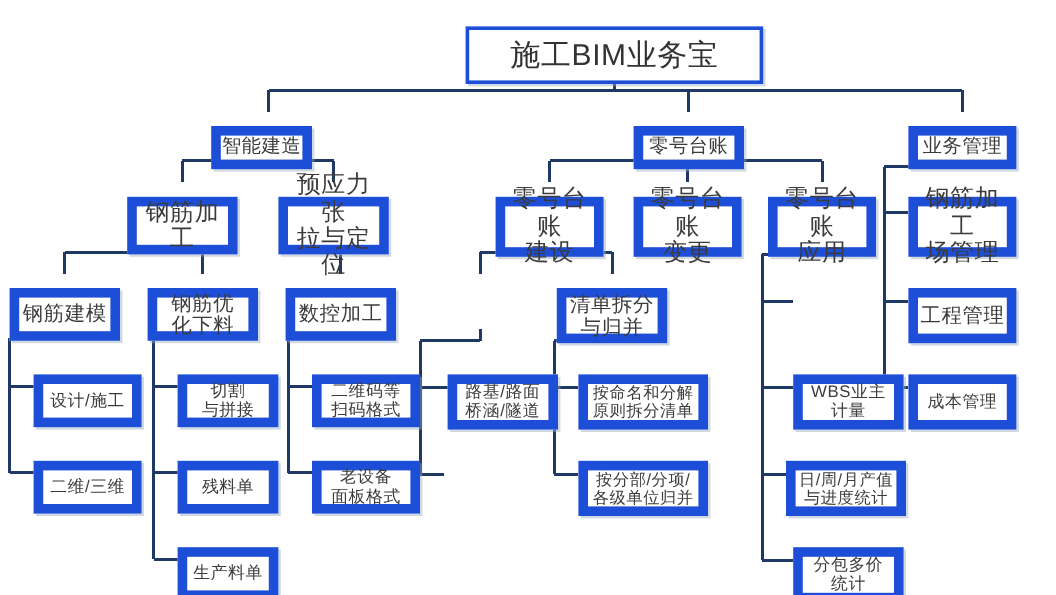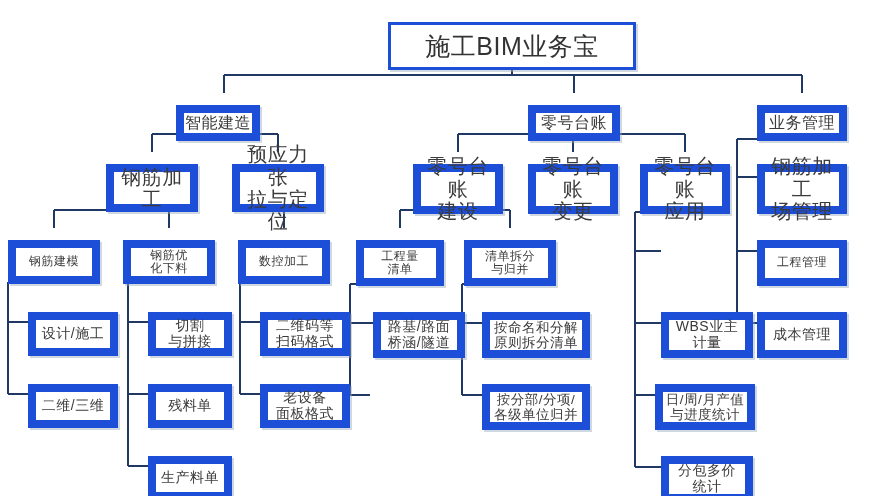--- a/index.html
+++ b/index.html
@@ -23,21 +23,21 @@
     color:#3b3b3b;
     line-height:1.12;
     letter-spacing:.5px;
     white-space:pre-line;
     z-index:2;
     margin-top:12px;
   }
   .node.lvl0{font-size:25px;border-width:3px;color:#333;}
   .node.lvl1{font-size:16px;}
   .node.lvl2{font-size:20px;}
-  .node.lvl3{font-size:12px;}
+  .node.lvl3{font-size:17px;}
   .node.lvl4{font-size:14px;}
   .node.small{font-size:13.5px;}
 </style>
 </head>
 <body>
 
 <div id="canvas">
   <svg class="links" id="links" viewBox="0 0 880 496" preserveAspectRatio="none">
       <line x1="512" y1="58" x2="512" y2="75" stroke="#1F3864" stroke-width="2.5" shape-rendering="crispEdges"></line>
       <line x1="224" y1="75" x2="802" y2="75" stroke="#1F3864" stroke-width="2.5" shape-rendering="crispEdges"></line>
@@ -116,22 +116,20 @@
     <div class="node lvl2" style="left: 528px; top: 152px; width: 90px; height: 50px;">零号台账
 变更</div>
     <div class="node lvl2" style="left: 640px; top: 152px; width: 90px; height: 50px;">零号台账
 应用</div>
     <div class="node lvl2" style="left: 757px; top: 152px; width: 90px; height: 50px;">钢筋加工
 场管理</div>
     <div class="node lvl3" style="left: 8px; top: 228px; width: 92px; height: 44px;">钢筋建模</div>
     <div class="node lvl3" style="left: 123px; top: 228px; width: 92px; height: 44px;">钢筋优
 化下料</div>
     <div class="node lvl3" style="left: 238px; top: 228px; width: 92px; height: 44px;">数控加工</div>
-    <div class="node lvl3" style="left: 356px; top: 228px; width: 88px; height: 46px;">工程量
-清单</div>
     <div class="node lvl3" style="left: 464px; top: 228px; width: 92px; height: 46px;">清单拆分
 与归并</div>
     <div class="node lvl3" style="left: 757px; top: 228px; width: 90px; height: 46px;">工程管理</div>
     <div class="node lvl4" style="left: 28px; top: 300px; width: 90px; height: 44px;">设计/施工</div>
     <div class="node lvl4" style="left: 148px; top: 300px; width: 84px; height: 44px;">切割
 与拼接</div>
     <div class="node lvl4" style="left: 260px; top: 300px; width: 90px; height: 44px;">二维码等
 扫码格式</div>
     <div class="node lvl4" style="left: 373px; top: 300px; width: 92px; height: 46px;">路基/路面
 桥涵/隧道</div>

